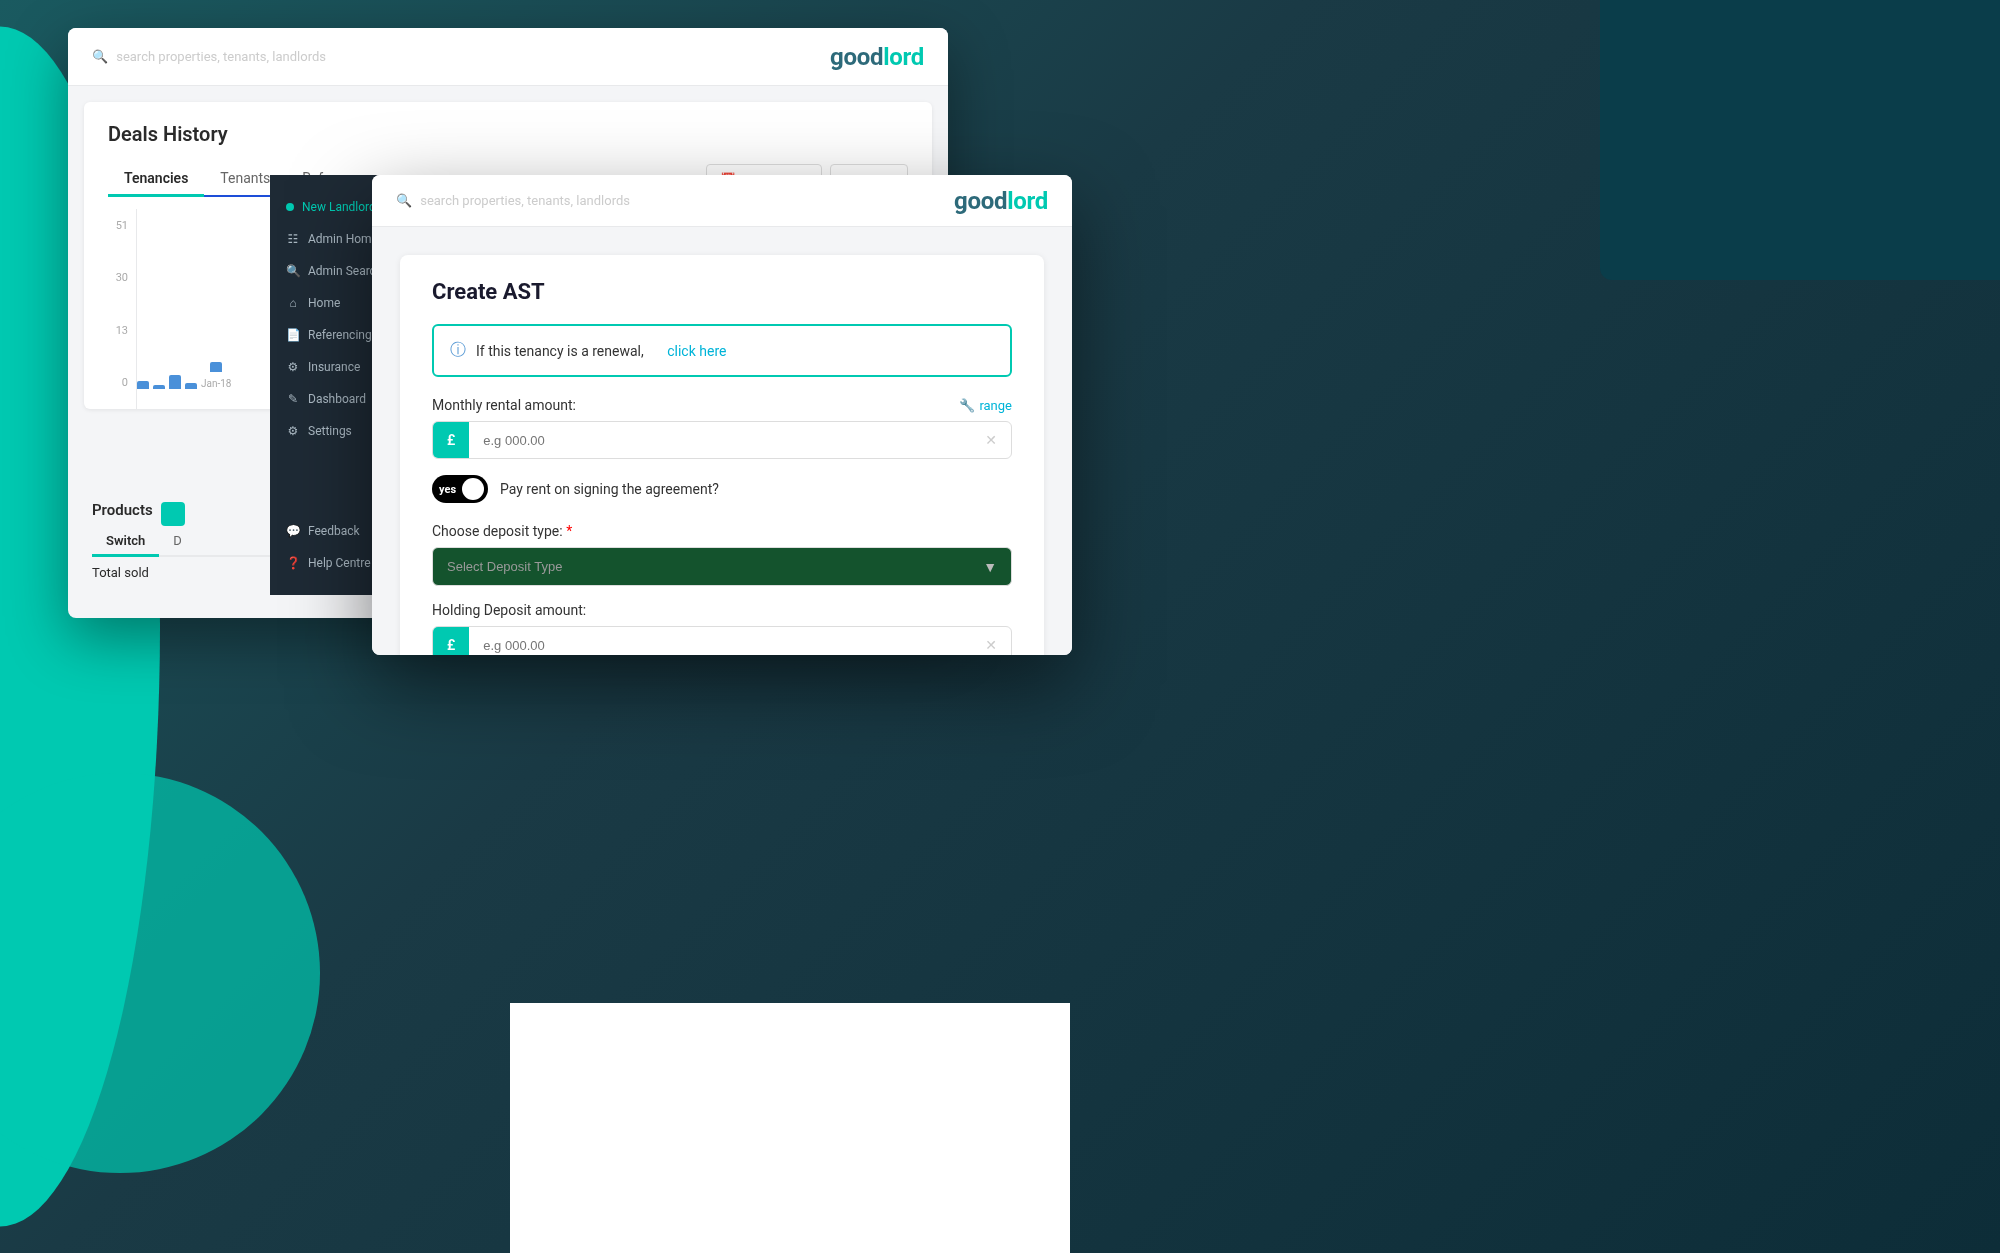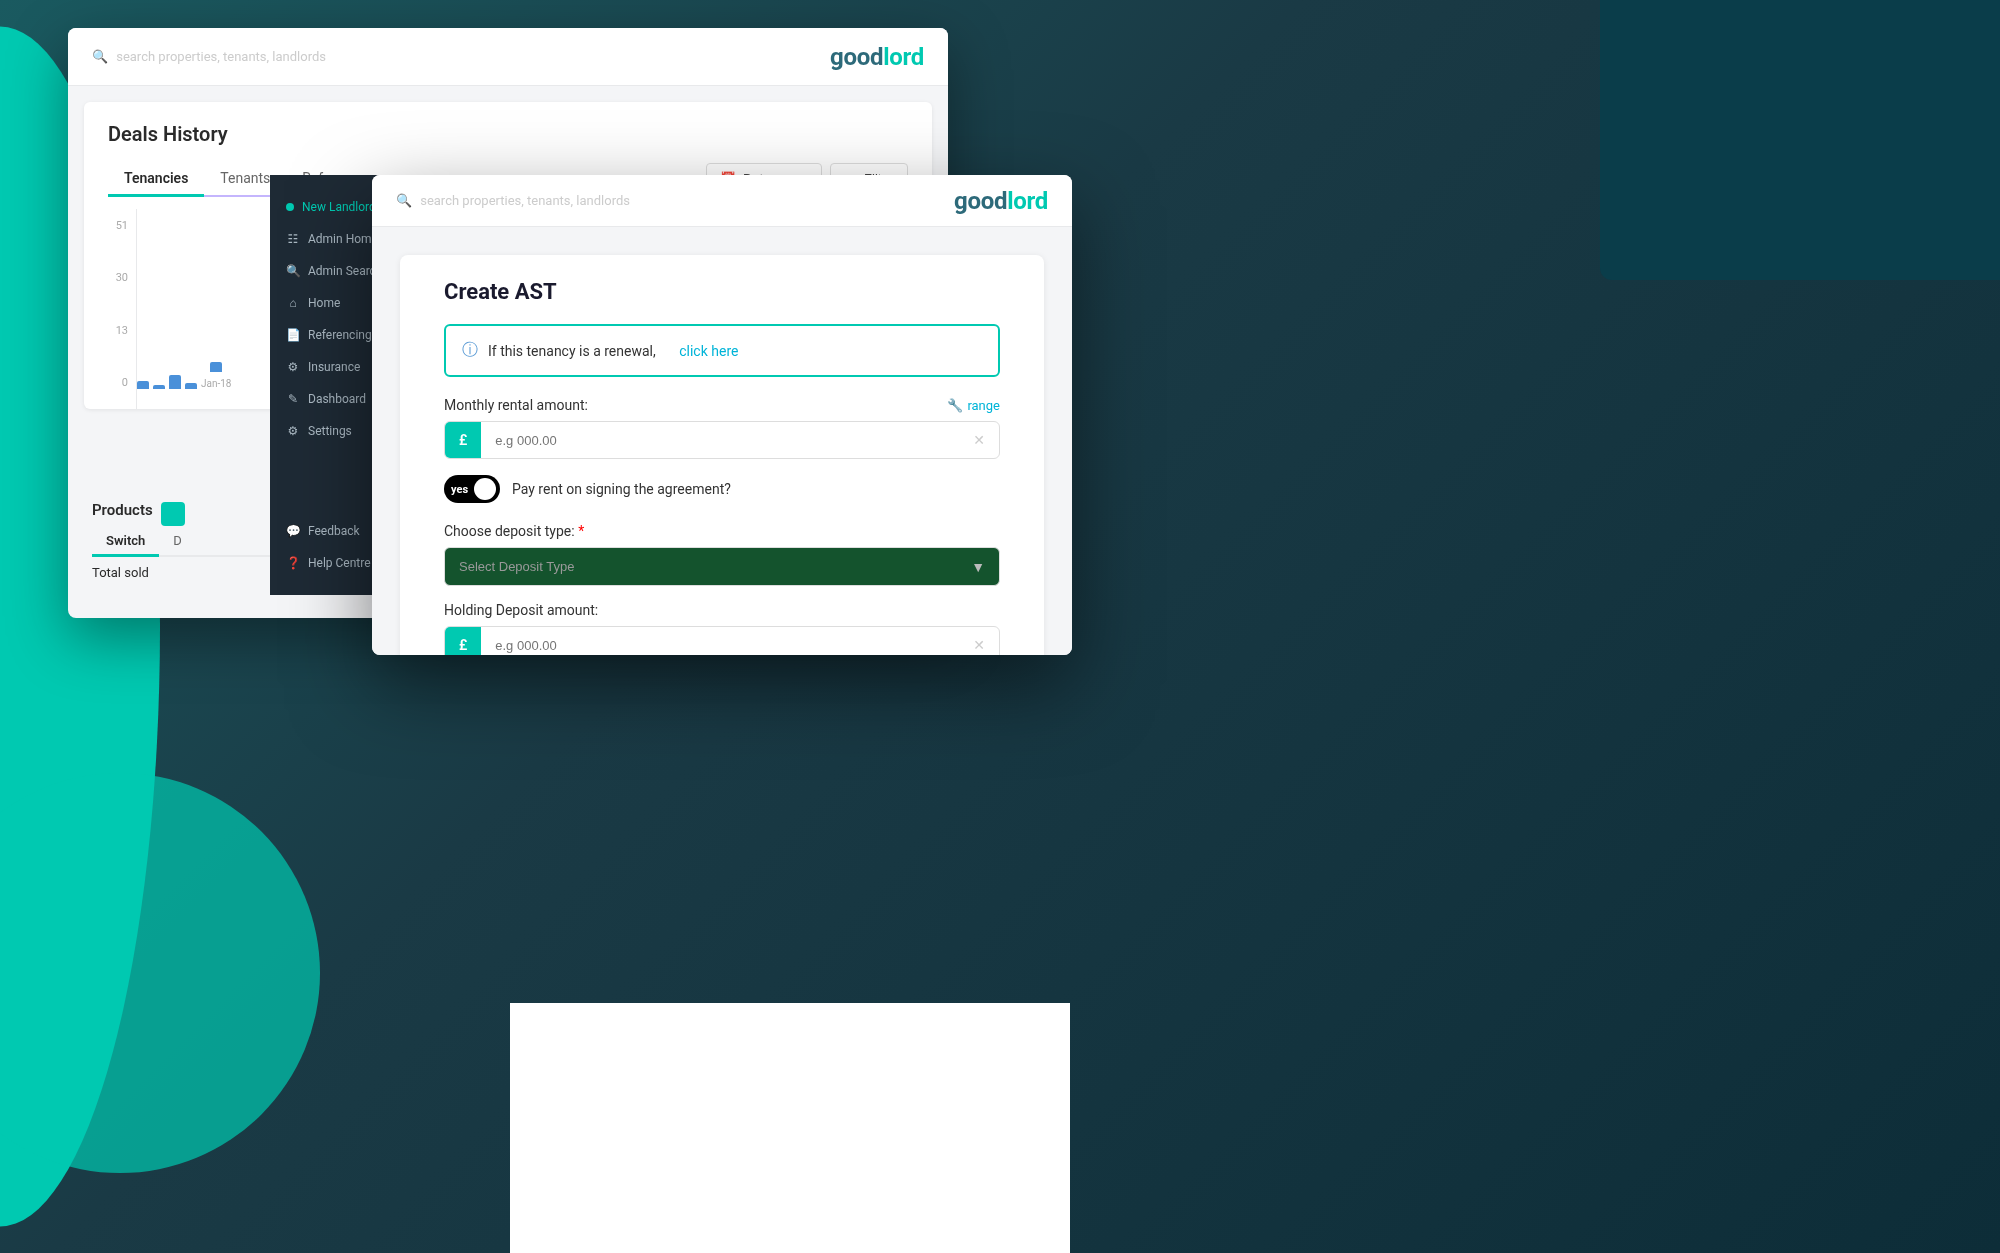--- a/index.html
+++ b/index.html
@@ -105,23 +105,23 @@
 
     .deals-title {
       font-size: 20px;
       font-weight: 600;
       color: #2a2a2a;
       margin-bottom: 16px;
     }
 
     .tabs-row {
       display: flex;
-      align-items: center;
+      align-items: flex-end;
       justify-content: space-between;
-      border-bottom: 2px solid #c4b5fd;
+      border-bottom: 2px solid #1d4ed8;
       padding-bottom: 0;
     }
 
     .tabs-left {
       display: flex;
       gap: 0;
     }
 
     .tab-item {
       padding: 8px 16px;
@@ -330,21 +330,21 @@
     }
 
     .form-container {
       padding: 28px 28px 24px 28px;
       background: #f4f5f7;
     }
 
     .form-card {
       background: white;
       border-radius: 8px;
-      padding: 24px 44px;
+      padding: 24px 32px;
       box-shadow: 0 1px 6px rgba(0,0,0,0.08);
     }
 
     .form-title {
       font-size: 22px;
       font-weight: 700;
       color: #1a1a2e;
       margin-bottom: 20px;
     }
 

